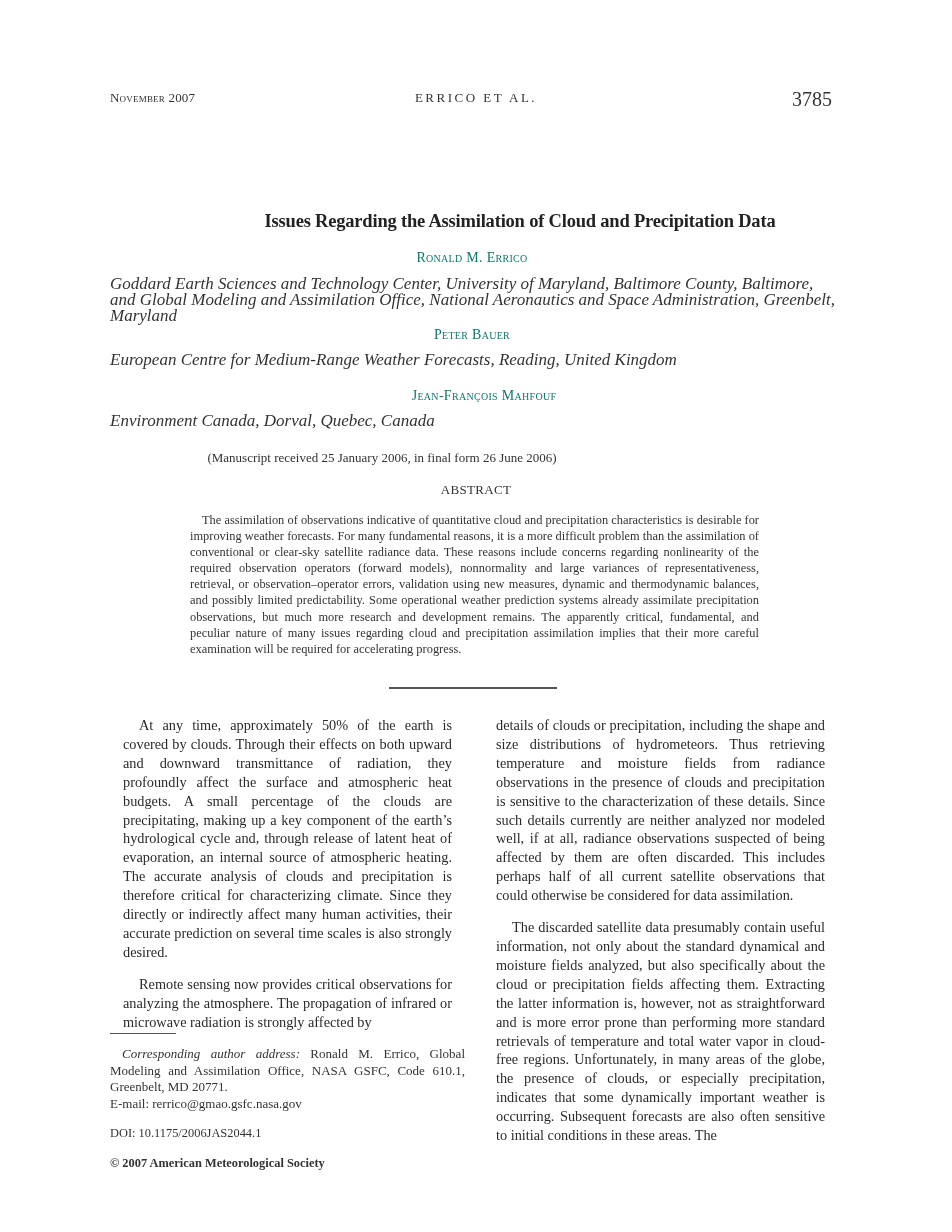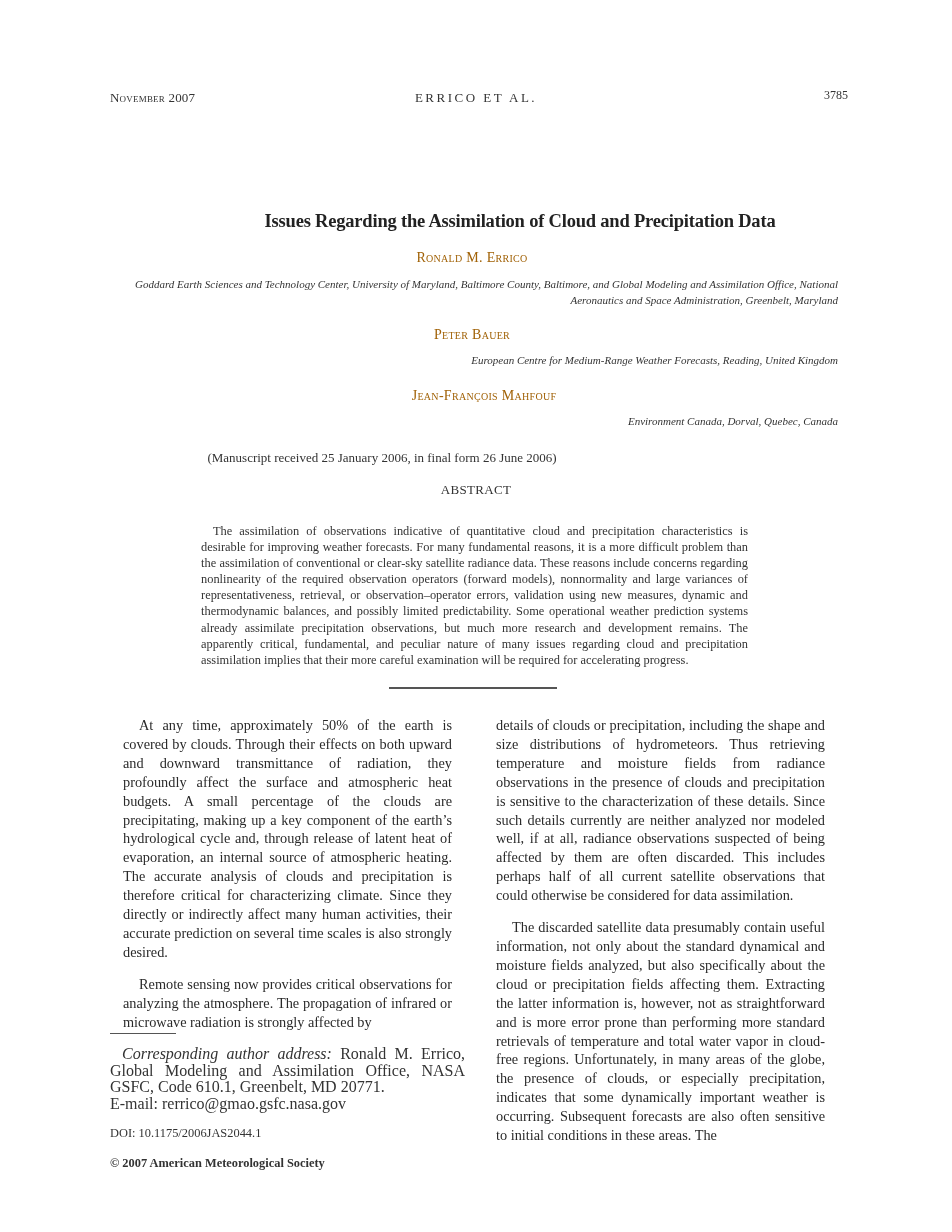--- a/index.html
+++ b/index.html
@@ -2,37 +2,37 @@
 <html><head>
 <meta charset="utf-8">
 <style>
   html, body { margin:0; padding:0; background:#ffffff; }
   body { width:952px; height:1232px; position:relative; overflow:hidden;
          font-family:"Liberation Serif", "DejaVu Serif", serif; color:#2a2a2a; }
   .abs { position:absolute; }
   .runhead { top:90px; font-size:13px; color:#333; }
   .rh-left { left:110px; font-variant:small-caps; letter-spacing:0.2px; }
   .rh-center { left:0; width:952px; text-align:center; letter-spacing:2.5px; font-size:13px; }
-  .rh-right { right:104px; font-size:12px; top:88px; }
+  .rh-right { right:120px; font-size:20px; top:88px; }
   .title { top:211px; left:0; width:952px; text-align:center; font-weight:bold; font-size:18.5px; color:#222; letter-spacing:-0.2px;padding-left:44px; }
-  .author { left:0; width:944px; text-align:center; font-size:14px; font-variant:small-caps; color:#a16207; letter-spacing:0.3px; }
-  .affil { left:110px; width:728px; text-align:right; font-style:italic; font-size:11px; line-height:16px; color:#333; }
+  .author { left:0; width:944px; text-align:center; font-size:14px; font-variant:small-caps; color:#0f766e; letter-spacing:0.3px; }
+  .affil { left:110px; width:728px; text-align:left; font-style:italic; font-size:17px; line-height:16px; color:#333; }
   .received { top:450px; left:0; width:764px; text-align:center; font-size:13px; color:#333; }
   .abstract-h { top:482px; left:0; width:952px; text-align:center; font-size:13px; letter-spacing:0.3px; color:#333; }
   .abstract-body { top:508px; left:186px; width:577px; font-size:12.4px; line-height:16.1px; text-align:justify; color:#333; }
-  .abstract-body p { margin:15px; text-indent:12px; }
+  .abstract-body p { margin:4px; text-indent:12px; }
   .rule-center { top:687px; left:389px; width:168px; height:2px; background:#555; }
   .col { width:355px; font-size:14.3px; line-height:18.9px; text-align:justify; color:#2a2a2a; }
   .col-left { left:110px; top:703px; }
   .col-right { left:483px; top:703px; }
   .col p { margin:13px; }
   .indent { text-indent:16px; }
   .sec-h { font-weight:bold; font-size:14.5px; margin:0 0 8px 0 !important; }
   .fn-rule { top:1033px; left:110px; width:66px; height:1px; background:#555; }
-  .footnote { top:1046px; left:110px; width:355px; font-size:16px; line-height:16.5px; color:#333; text-align:justify; }
+  .footnote { top:1046px; left:110px; width:355px; font-size:13px; line-height:16.5px; color:#333; text-align:justify; }
   .footnote p { margin:0; }
   .doi { top:1126px; left:110px; font-size:12.4px; color:#333; }
   .copyright { top:1156px; left:110px; font-size:12.4px; color:#333;font-weight:bold; }
 </style>
 </head>
 <body>
 
 <div class="abs runhead rh-left">November 2007</div>
 <div class="abs runhead rh-center">ERRICO ET AL.</div>
 <div class="abs runhead rh-right">3785</div>

